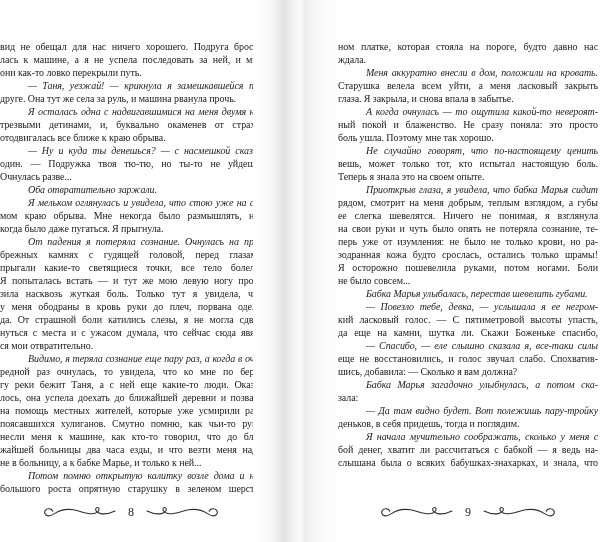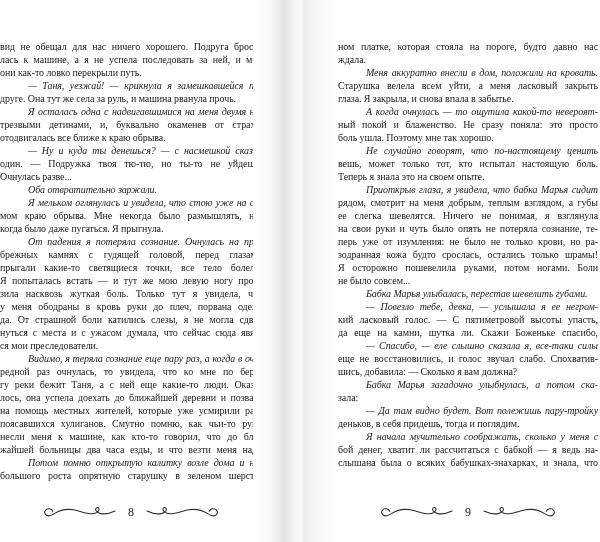--- a/index.html
+++ b/index.html
@@ -106,29 +106,30 @@
         <div class="text-line">мом краю обрыва. Мне некогда было размышлять, не-</div>
         <div class="text-line para-end">когда было даже пугаться. Я прыгнула.</div>
         <div class="text-line indent">От падения я потеряла сознание. Очнулась на при-</div>
         <div class="text-line">брежных камнях с гудящей головой, перед глазами</div>
         <div class="text-line">прыгали какие-то светящиеся точки, все тело болело.</div>
         <div class="text-line">Я попыталась встать — и тут же мою левую ногу прон-</div>
         <div class="text-line">зила насквозь жуткая боль. Только тут я увидела, что</div>
         <div class="text-line">у меня ободраны в кровь руки до плеч, порвана одеж-</div>
         <div class="text-line">да. От страшной боли катились слезы, я не могла сдви-</div>
         <div class="text-line">нуться с места и с ужасом думала, что сейчас сюда явят-</div>
-        <div class="text-line para-end">ся мои преследователи.</div>
+        <div class="text-line para-end">ся мои отвратительно.</div>
         <div class="text-line indent">Видимо, я теряла сознание еще пару раз, а когда в оче-</div>
         <div class="text-line">редной раз очнулась, то увидела, что ко мне по бере-</div>
         <div class="text-line">гу реки бежит Таня, а с ней еще какие-то люди. Оказа-</div>
         <div class="text-line">лось, она успела доехать до ближайшей деревни и позвать</div>
         <div class="text-line">на помощь местных жителей, которые уже усмирили рас-</div>
         <div class="text-line">поясавшихся хулиганов. Смутно помню, как чьи-то руки</div>
         <div class="text-line">несли меня к машине, как кто-то говорил, что до бли-</div>
         <div class="text-line">жайшей больницы два часа езды, и что везти меня надо</div>
+        <div class="text-line para-end">не в больницу, а к бабке Марье, и только к ней...</div>
         <div class="text-line indent">Потом помню открытую калитку возле дома и не-</div>
         <div class="text-line">большого роста опрятную старушку в зеленом шерстя-</div>
       </div>
     <div class="footer">
       <svg class="flourish" viewBox="0 0 76 16">
         <path d="M10.8,7.2 C9.6,4.4 5.2,3.9 3.4,6.3 C1.7,8.6 3.2,11.6 6.2,11.9 C8.4,12.1 10.4,10.9 12.4,9.6 C18,6 25,4.6 31.5,5.8 C38.5,7.1 44.5,10.2 50.5,9.8 C54.5,9.5 57.3,7.4 57,4.9 C56.8,3.1 54.4,2.9 53.8,4.7 C53.1,6.8 55.4,9 58.6,9.6 C63.2,10.4 68.5,9.2 73,7"></path>
       </svg>
       <span class="page-num">8</span>
       <svg class="flourish mirrored" viewBox="0 0 76 16">
         <path d="M10.8,7.2 C9.6,4.4 5.2,3.9 3.4,6.3 C1.7,8.6 3.2,11.6 6.2,11.9 C8.4,12.1 10.4,10.9 12.4,9.6 C18,6 25,4.6 31.5,5.8 C38.5,7.1 44.5,10.2 50.5,9.8 C54.5,9.5 57.3,7.4 57,4.9 C56.8,3.1 54.4,2.9 53.8,4.7 C53.1,6.8 55.4,9 58.6,9.6 C63.2,10.4 68.5,9.2 73,7"></path>

